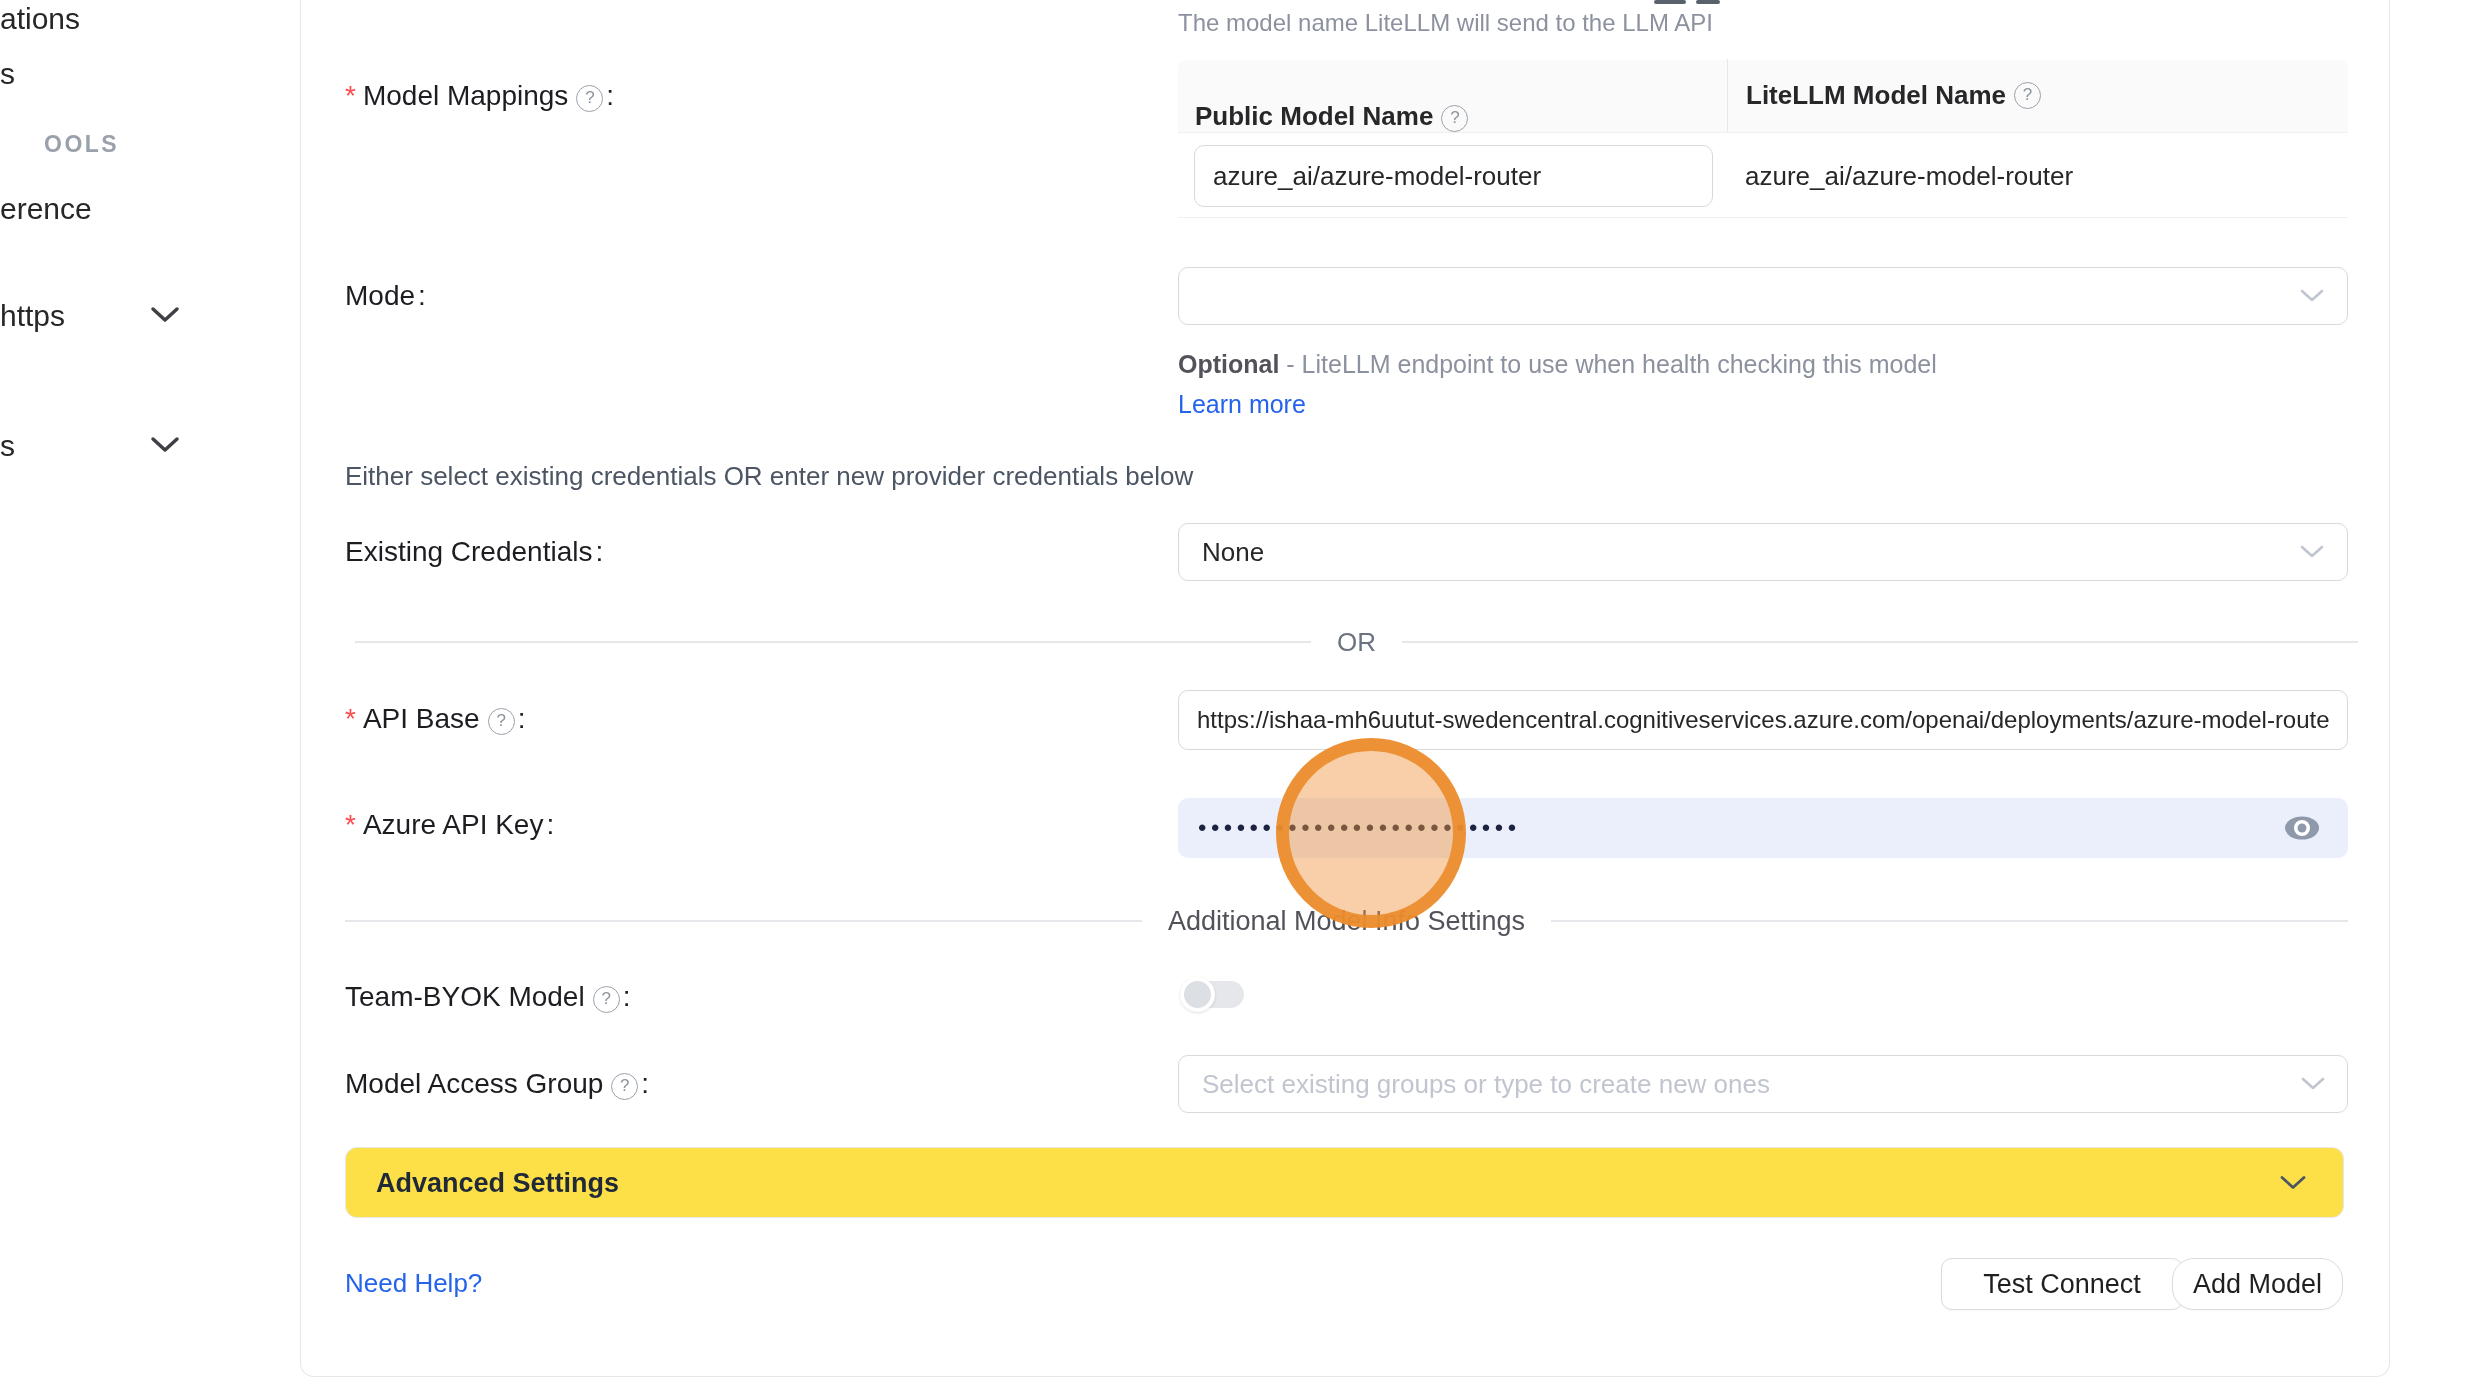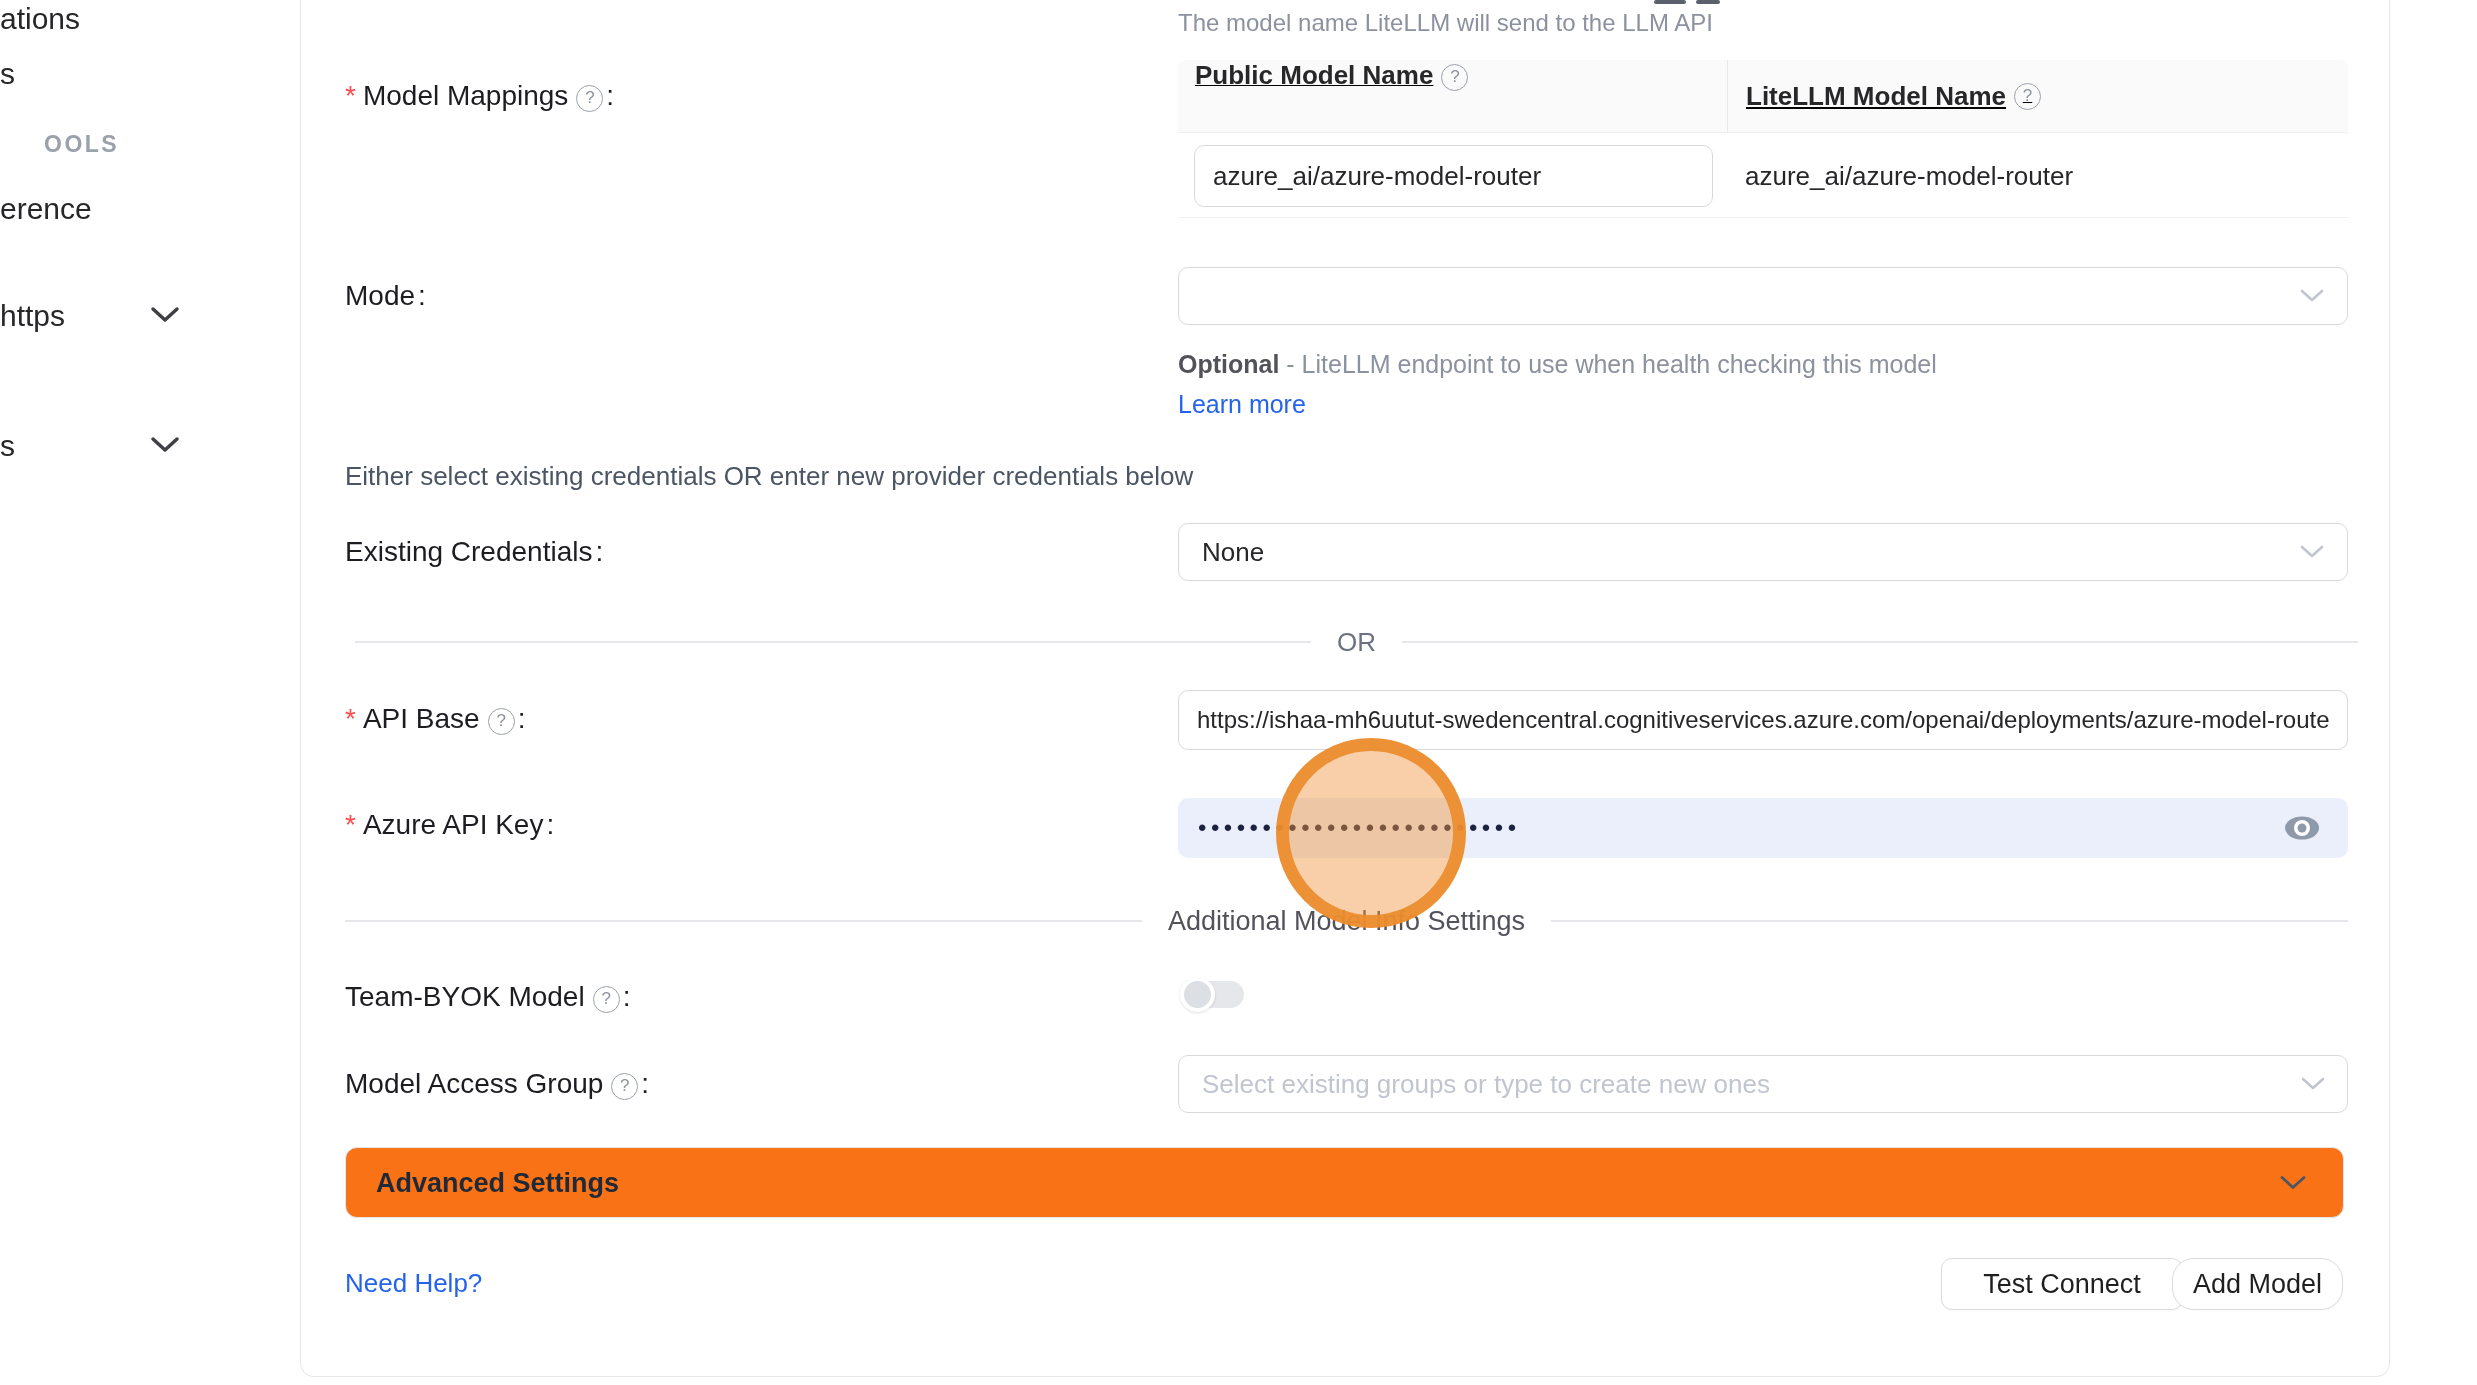--- a/index.html
+++ b/index.html
@@ -23,21 +23,21 @@
 
   .helper { color:#8b919e; font-size:24px; line-height:30px; }
   .label { color:#1c1c21; font-size:28px; line-height:30px; white-space:nowrap; }
   .req { color:#ff4d4f; font-size:28px; margin-right:7px; }
   .colon { margin-left:3px; }
   .qicon { display:inline-block; width:27px; height:27px; border:1.8px solid #9aa1ab; border-radius:50%;
            color:#8c939e; font-size:17px; line-height:24px; text-align:center; vertical-align:2px; margin-left:8px; cursor:help; }
 
   
   .mm-table { left:877px; top:60px; width:1170px; }
-  .mm-head { display:flex; height:73px; background:#fafafa; border-bottom:1.5px solid #f0f0f0; border-radius:8px 8px 0 0; align-items:flex-start;text-decoration:underline; }
+  .mm-head { display:flex; height:73px; background:#fafafa; border-bottom:1.5px solid #f0f0f0; border-radius:8px 8px 0 0; align-items:flex-end; }
   .mm-col1 { width:549px; padding-left:17px; }
   .mm-col2 { padding-left:18px; border-left:1.5px solid #e8e8e8; height:73px; display:flex; align-items:center; }
   .mm-hd { font-size:26px; font-weight:700; color:#27272a; white-space:nowrap; }
   .mm-body { height:85px; border-bottom:1.5px solid #f0f0f0; position:relative; }
 
   .tinput { border:1.5px solid #d9d9d9; border-radius:10px; background:#fff; font-size:26px; color:#27272a;
             font-family:inherit; outline:none; }
   .cellval { font-size:26px; color:#27272a; white-space:nowrap; }
 
   .select { border:1.5px solid #d9d9d9; border-radius:10px; background:#fff; display:flex; align-items:center; cursor:pointer; }
@@ -61,21 +61,21 @@
 
   
   .toggle { position:absolute; width:61px; height:27px; background:#e5e7ea; border-radius:14px; cursor:pointer; }
   .knob { position:absolute; left:-3px; top:-4px; width:35px; height:35px; background:#dcdfe3; border:4px solid #ffffff;
           border-radius:50%; box-shadow:0 1px 3px rgba(0,0,0,0.12); }
 
   .mag-input { border:1.5px solid #d9d9d9; border-radius:10px; width:100%; height:100%; padding:0 60px 0 23px;
                font-size:26px; color:#0f172a; font-family:inherit; outline:none; background:#fff; }
   .mag-input::placeholder { color:#c1c5cf; opacity:1; }
 
-  .adv { border:1.5px solid #e5e7eb; border-radius:12px; background:#f97316; cursor:pointer; }
+  .adv { border:1.5px solid #e5e7eb; border-radius:12px; background:#fde047; cursor:pointer; }
   .adv .t { position:absolute; left:30px; top:50%; transform:translateY(-50%); font-size:27px; font-weight:700; color:#1f2937; }
 
   .link { color:#2563eb; font-size:26px; cursor:pointer; }
 
   .btn { position:absolute; height:52px; background:#fff; border:1.5px solid #dcdcdc; border-radius:11px;
          font-size:27px; color:#1f1f1f; font-family:inherit; cursor:pointer; font-weight:500;
          box-shadow:0 1px 2px rgba(0,0,0,0.03); }
 
   
   .click-circle { position:absolute; left:1276px; top:738px; width:190px; height:190px; border-radius:50%;

